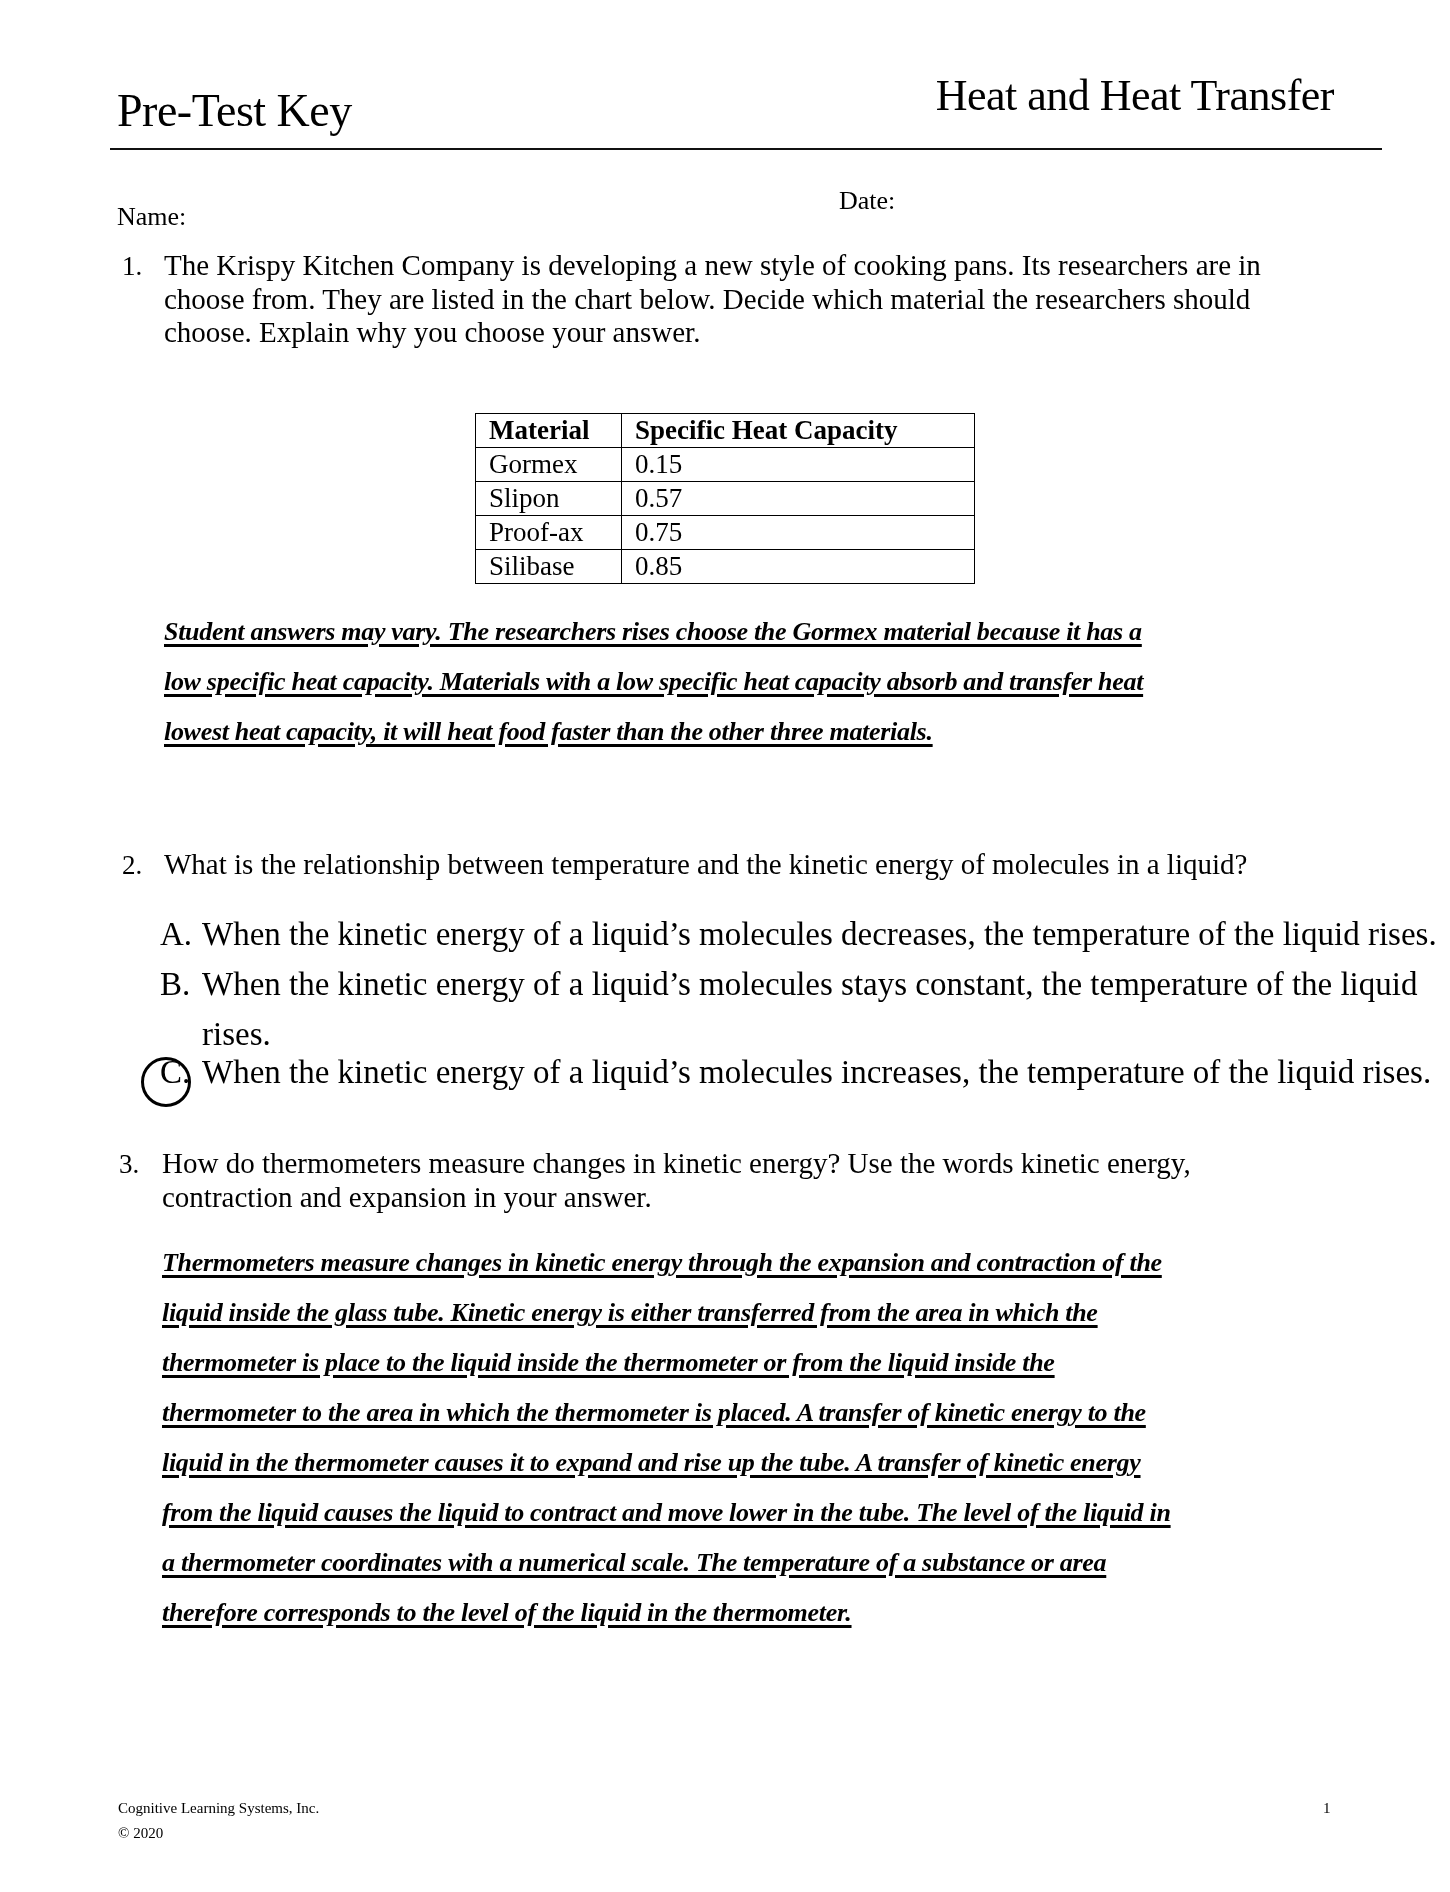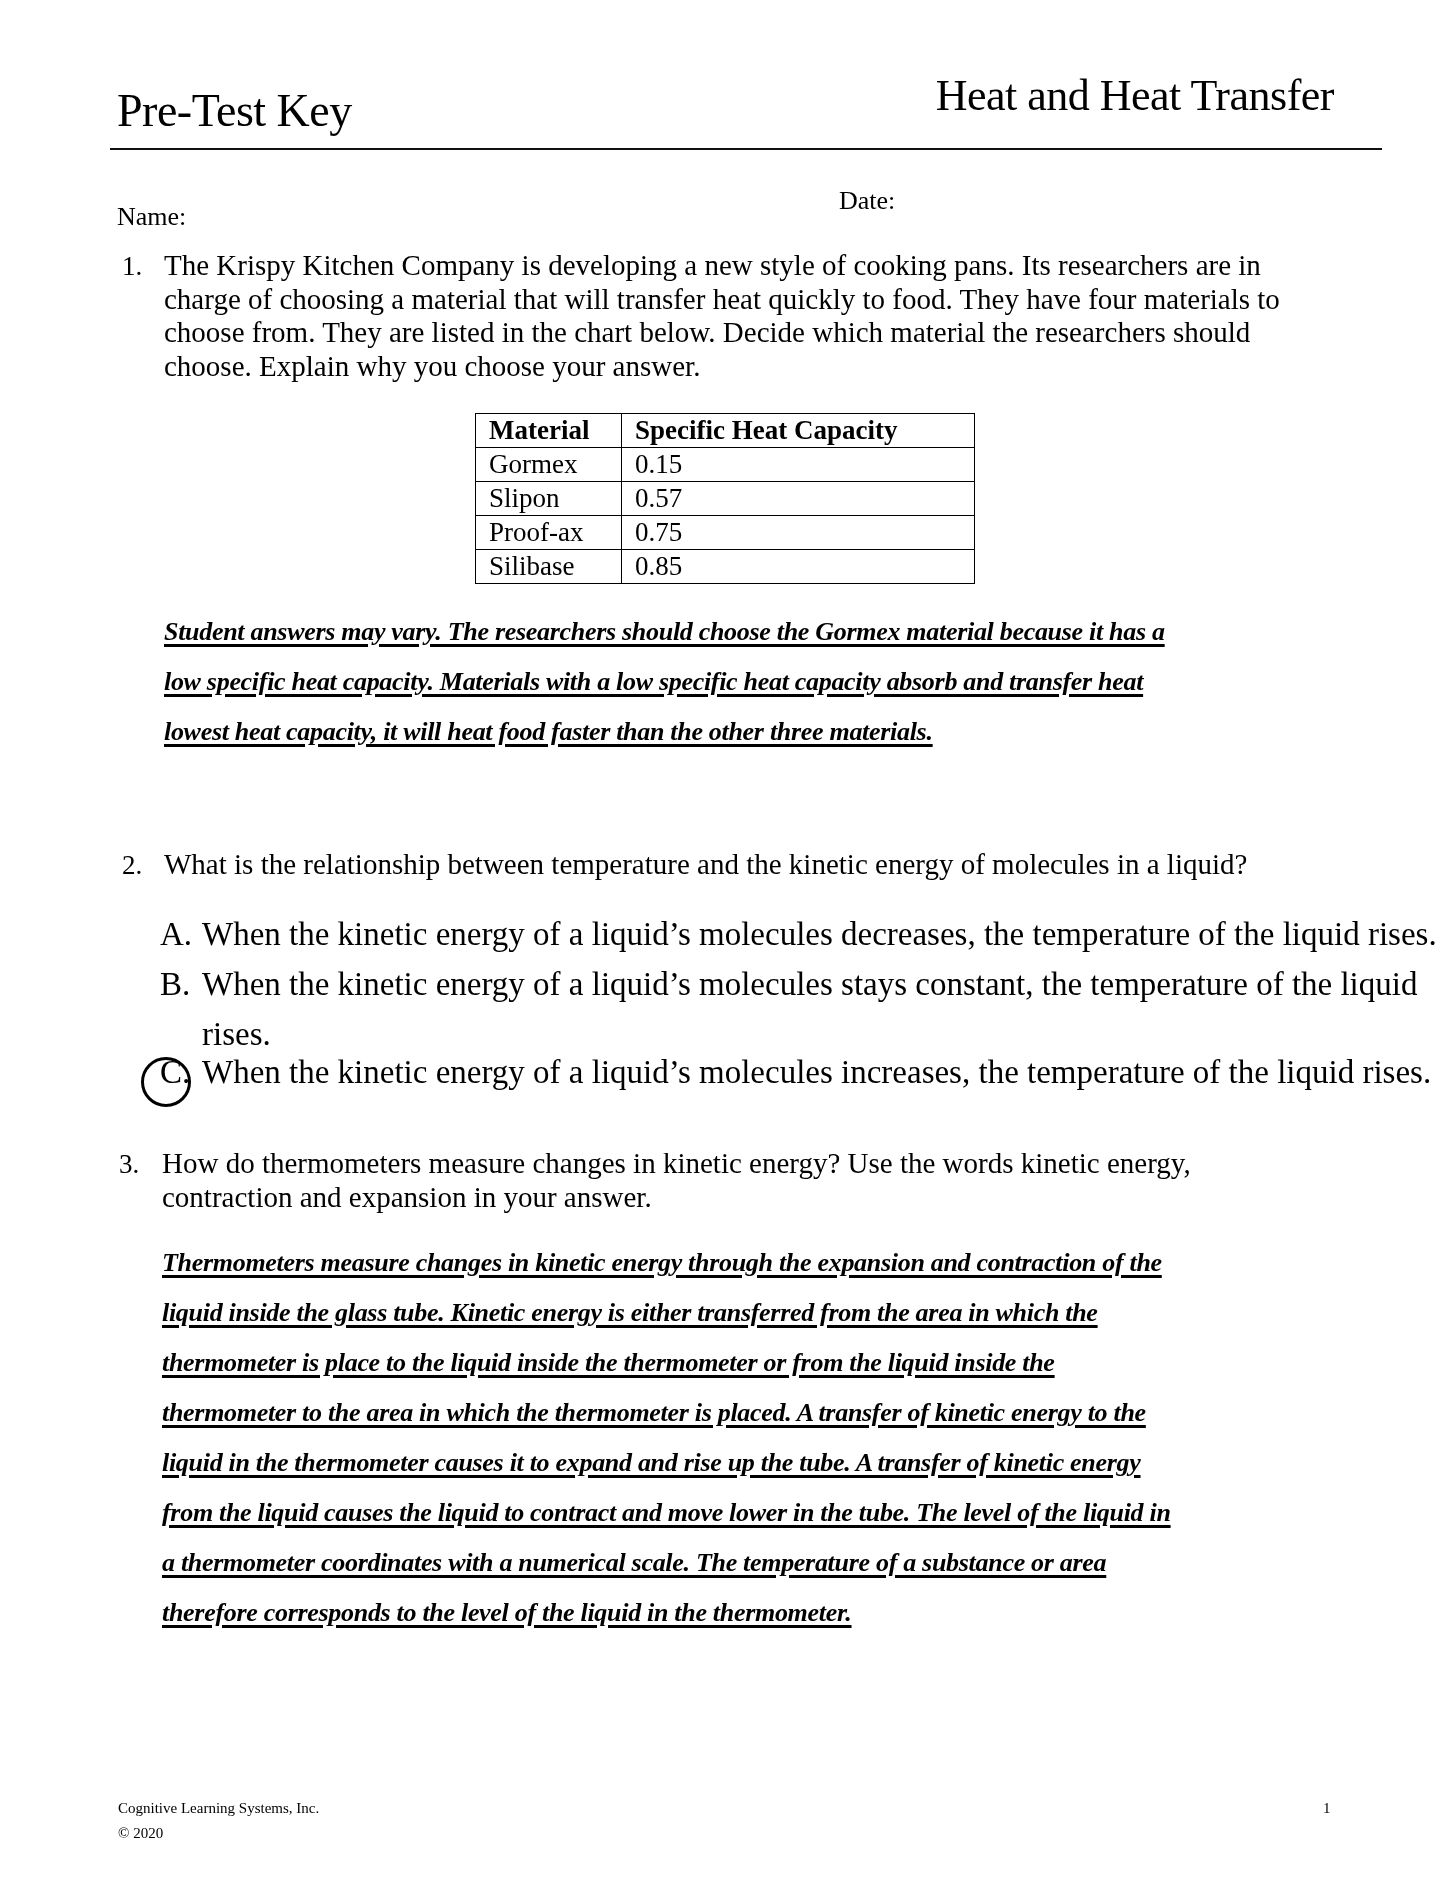--- a/index.html
+++ b/index.html
@@ -50,21 +50,20 @@
 <div class="abs hdr-left">Pre-Test Key</div>
 <div class="abs hdr-right">Heat and Heat Transfer</div>
 <div class="abs hdr-rule"></div>
 
 <div class="abs lbl name-lbl">Name:</div>
 <div class="abs lbl date-lbl">Date:</div>
 
 <div class="abs q-num" style="left:122px; top:249px;">1.</div>
 <div class="abs q-text" style="left:164px; top:249px;">
   <div>The Krispy Kitchen Company is developing a new style of cooking pans.  Its researchers are in</div>
-  <div>charge of choosing a material that will transfer heat quickly to food.  They have four materials to</div>
   <div>choose from.  They are listed in the chart below.  Decide which material the researchers should</div>
   <div>choose.  Explain why you choose your answer.</div>
 </div>
 
 <table class="mat">
   <tbody>
       <tr>
     <th>Material</th>
     <th>Specific Heat Capacity</th>
   </tr>
@@ -81,21 +80,21 @@
     <td>0.75</td>
   </tr>
   <tr>
     <td>Silibase</td>
     <td>0.85</td>
   </tr>
 </tbody>
   </table>
 
 <div class="abs ans" style="left:164px; top:607px;">
-  <div class="ln"><span>Student answers may vary.  The researchers should choose the Gormex material because it has a</span></div>
+  <div class="ln"><span>Student answers may vary.  The researchers rises choose the Gormex material because it has a</span></div>
   <div class="ln"><span>low specific heat capacity.  Materials with a low specific heat capacity absorb and transfer heat</span></div>
   <div class="ln"><span>lowest heat capacity, it will heat food faster than the other three materials.</span></div>
 </div>
 
 <div class="abs q-num" style="left:122px; top:848px;">2.</div>
 <div class="abs q-text" style="left:164px; top:848px;">What is the relationship between temperature and the kinetic energy of molecules in a liquid?</div>
 
 <div class="abs opt" style="left:160px; top:918px;">
   <span class="opt-letter">A.</span><span>When the kinetic energy of a liquid’s molecules decreases, the temperature of the liquid rises.</span>
 </div>

